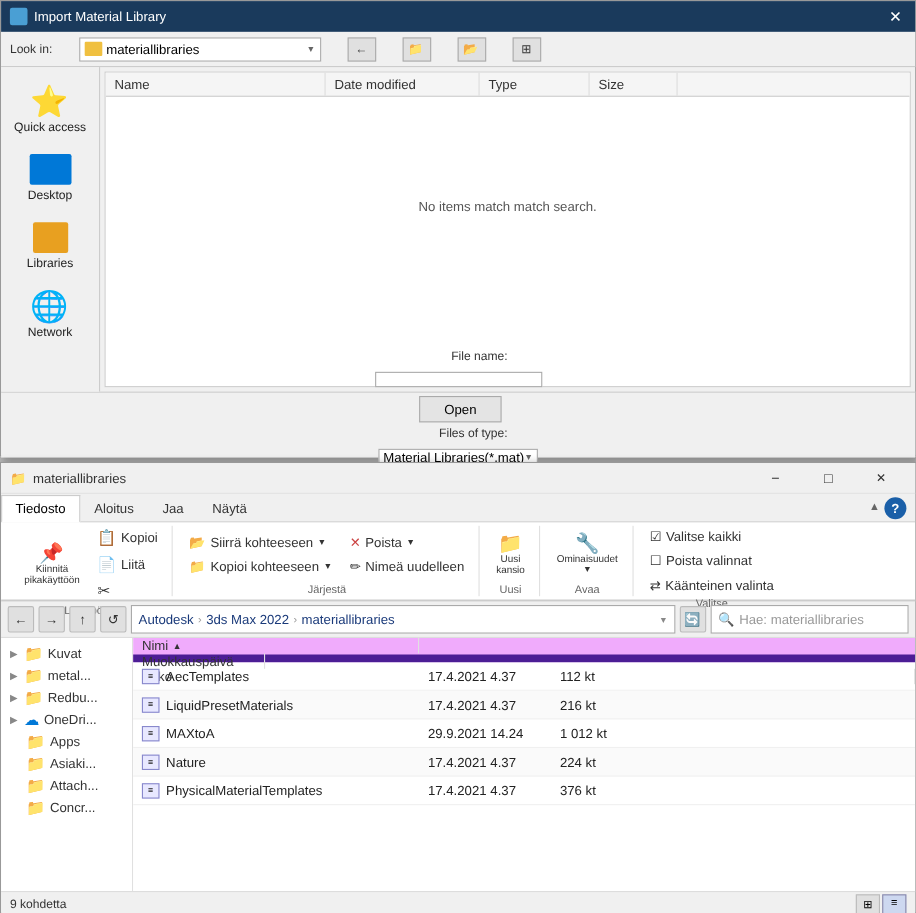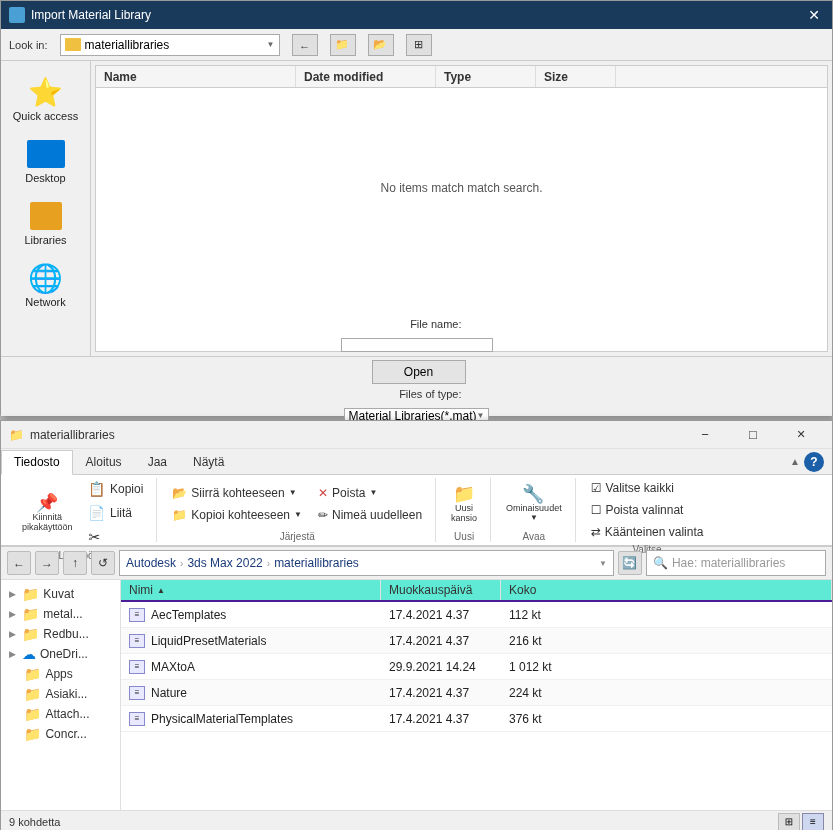--- a/index.html
+++ b/index.html
@@ -39,21 +39,21 @@
       cursor: pointer;
       font-size: 14px;
       padding: 0 4px;
     }
     .dialog-toolbar {
       background: #f0f0f0;
       height: 32px;
       display: flex;
       align-items: center;
       padding: 0 8px;
-      gap: 12px;
+      gap: 24px;
       border-bottom: 1px solid #ccc;
     }
     .toolbar-label {
       color: #333;
       font-size: 11px;
       white-space: nowrap;
     }
     .toolbar-combo {
       background: white;
       border: 1px solid #aaa;
@@ -143,21 +143,20 @@
       height: 22px;
     }
     .file-col {
       display: flex;
       align-items: center;
       padding: 0 8px;
       border-right: 1px solid #ddd;
       font-size: 11px;
       color: #333;
       cursor: pointer;
-      font-weight: bold;
     }
     .file-col-name { width: 200px; }
     .file-col-date { width: 140px; }
     .file-col-type { width: 100px; }
     .file-col-size { width: 80px; }
     .no-items-msg {
       display: flex;
       align-items: center;
       justify-content: center;
       height: 200px;
@@ -194,21 +193,21 @@
       border: 1px solid #aaa;
       height: 22px;
       flex: 1;
       padding: 0 4px;
       font-size: 11px;
       display: flex;
       align-items: center;
       justify-content: space-between;
     }
     .footer-btn {
-      width: 94px;
+      width: 75px;
       height: 24px;
       background: #e4e4e4;
       border: 1px solid #aaa;
       display: flex;
       align-items: center;
       justify-content: center;
       cursor: pointer;
       font-size: 12px;
       margin-left: 4px;
     }
@@ -413,23 +412,24 @@
     .nav-cloud-icon { font-size: 14px; color: #0078d7; }
     .nav-item-expand { font-size: 9px; color: #888; margin-right: 2px; }
 
     .explorer-main {
       flex: 1;
       background: white;
       overflow: hidden;
     }
     .files-header {
       display: flex;
-      background: #5eead4;
-      border-bottom: 2px solid #4c1d95;
+      background: #f0abfc;
+      border-bottom: 7px solid #4c1d95;
       height: 22px;
+      flex-direction: column;
     }
     .files-col {
       display: flex;
       align-items: center;
       padding: 0 8px;
       border-right: 1px solid #e0e0e0;
       font-size: 11px;
       color: #333;
       cursor: pointer;
     }

